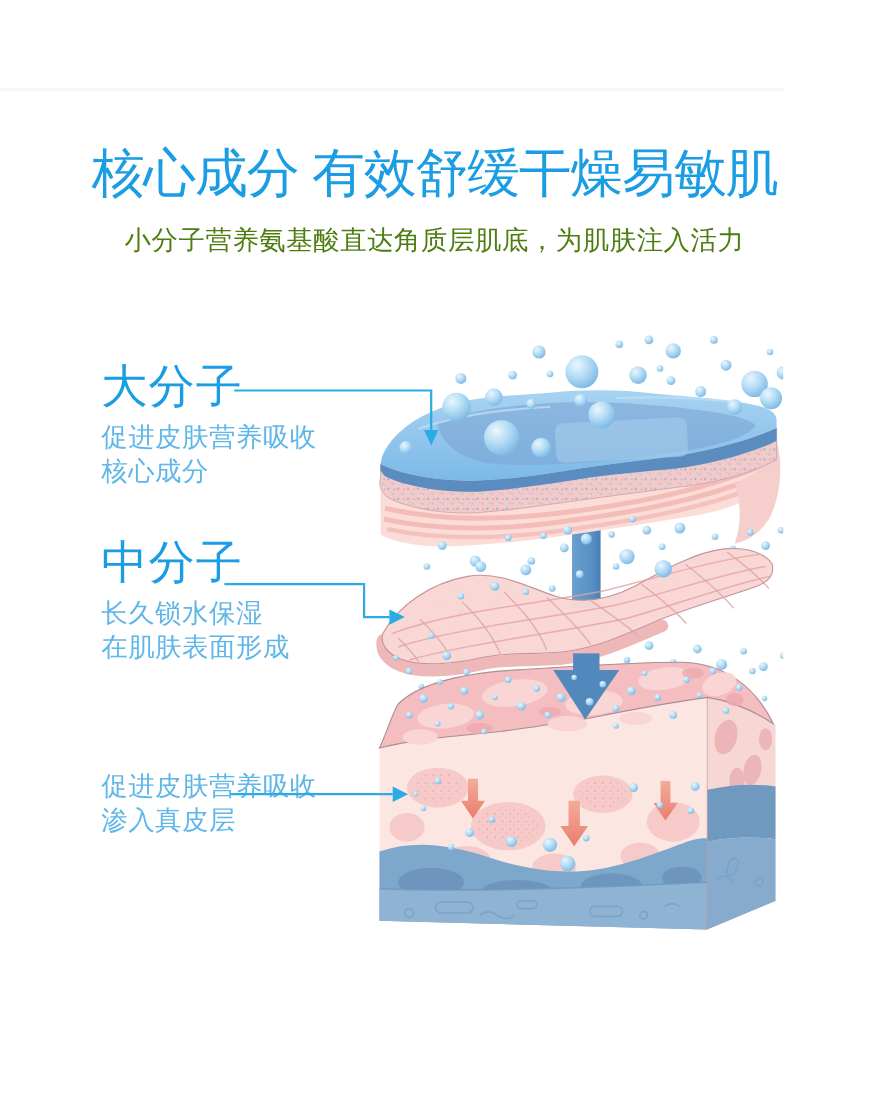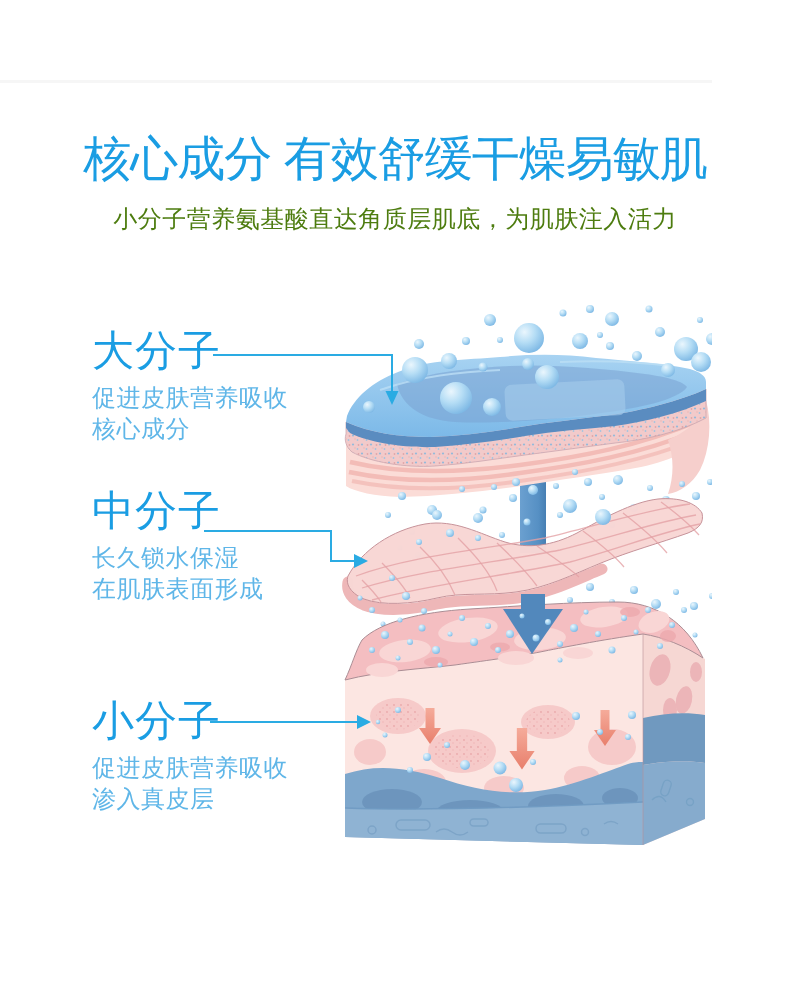--- a/index.html
+++ b/index.html
@@ -39,21 +39,20 @@
     <p>核心成分</p>
   </div>
 
   <div class="anno anno-2">
     <h2>中分子</h2>
     <p>长久锁水保湿</p>
     <p>在肌肤表面形成</p>
   </div>
 
   <div class="anno anno-3">
-    <h2>小分子</h2>
     <p>促进皮肤营养吸收</p>
     <p>渗入真皮层</p>
   </div>
 
   <svg class="art" width="790" height="996" viewBox="0 0 790 996">
     <defs>
       <radialGradient id="gBub" cx="0.35" cy="0.3" r="0.8">
         <stop offset="0" stop-color="#eaf6fd"></stop>
         <stop offset="0.45" stop-color="#b5ddf5"></stop>
         <stop offset="1" stop-color="#74b2e2"></stop>

